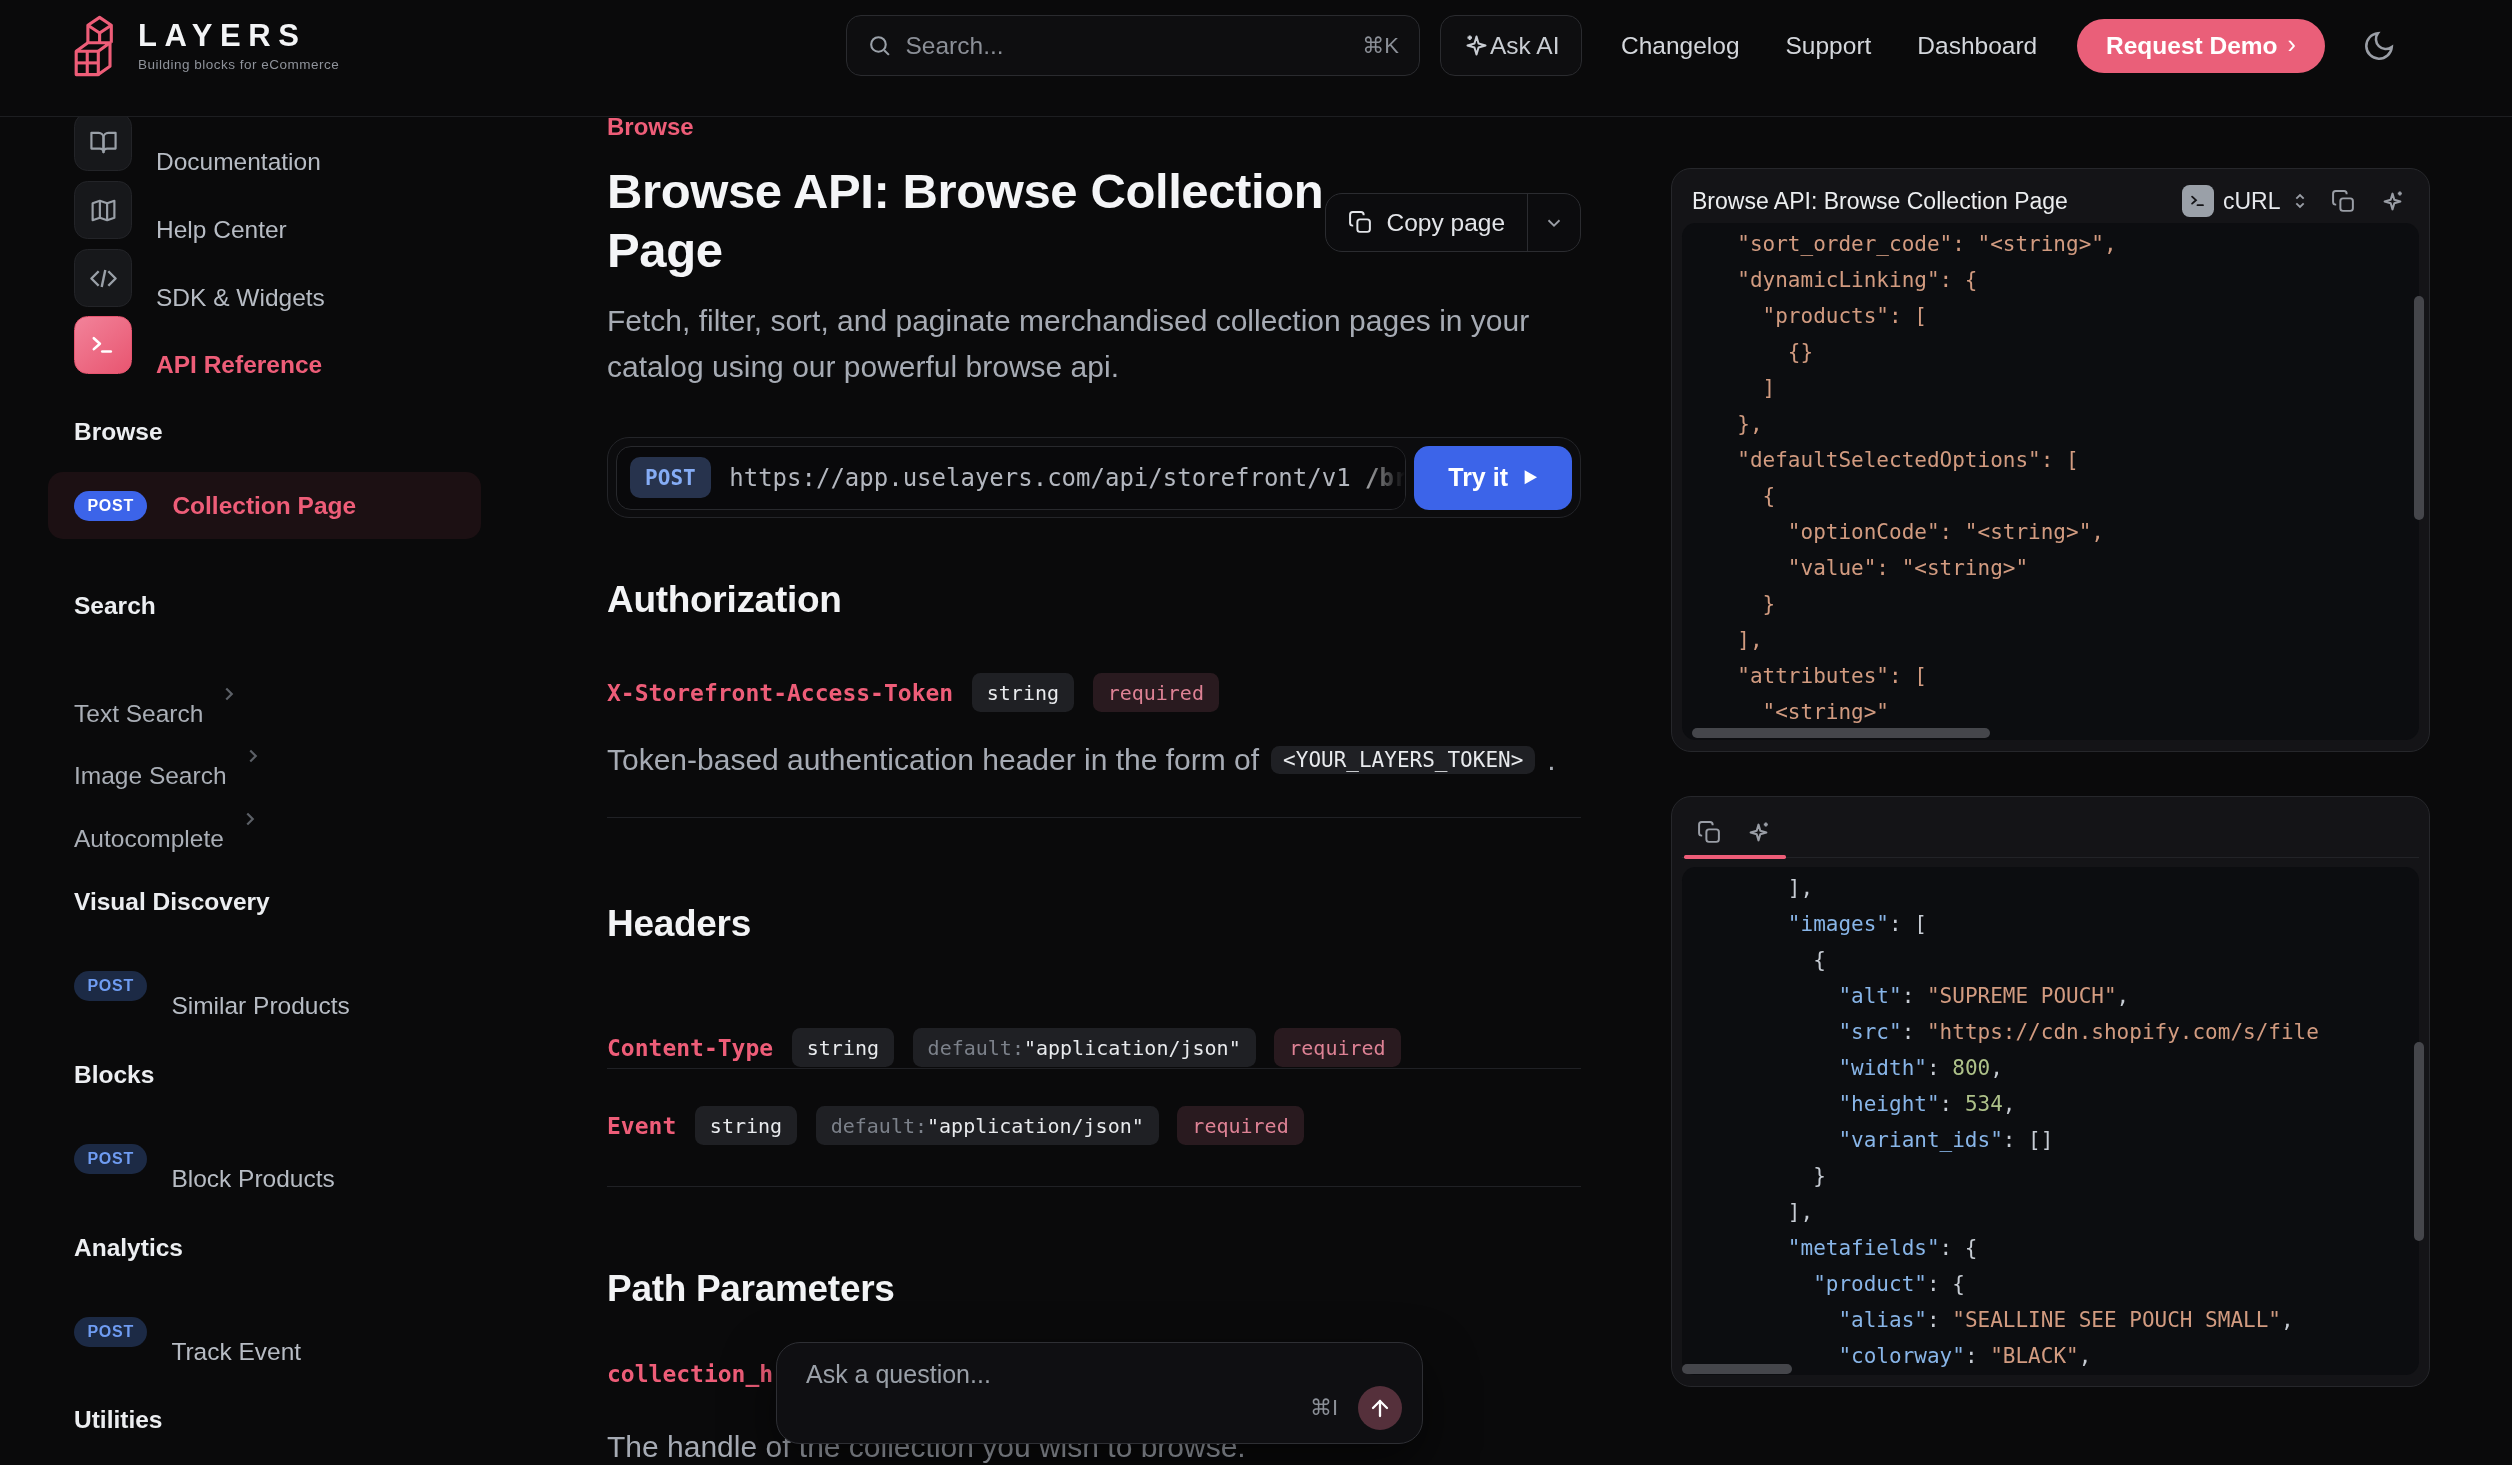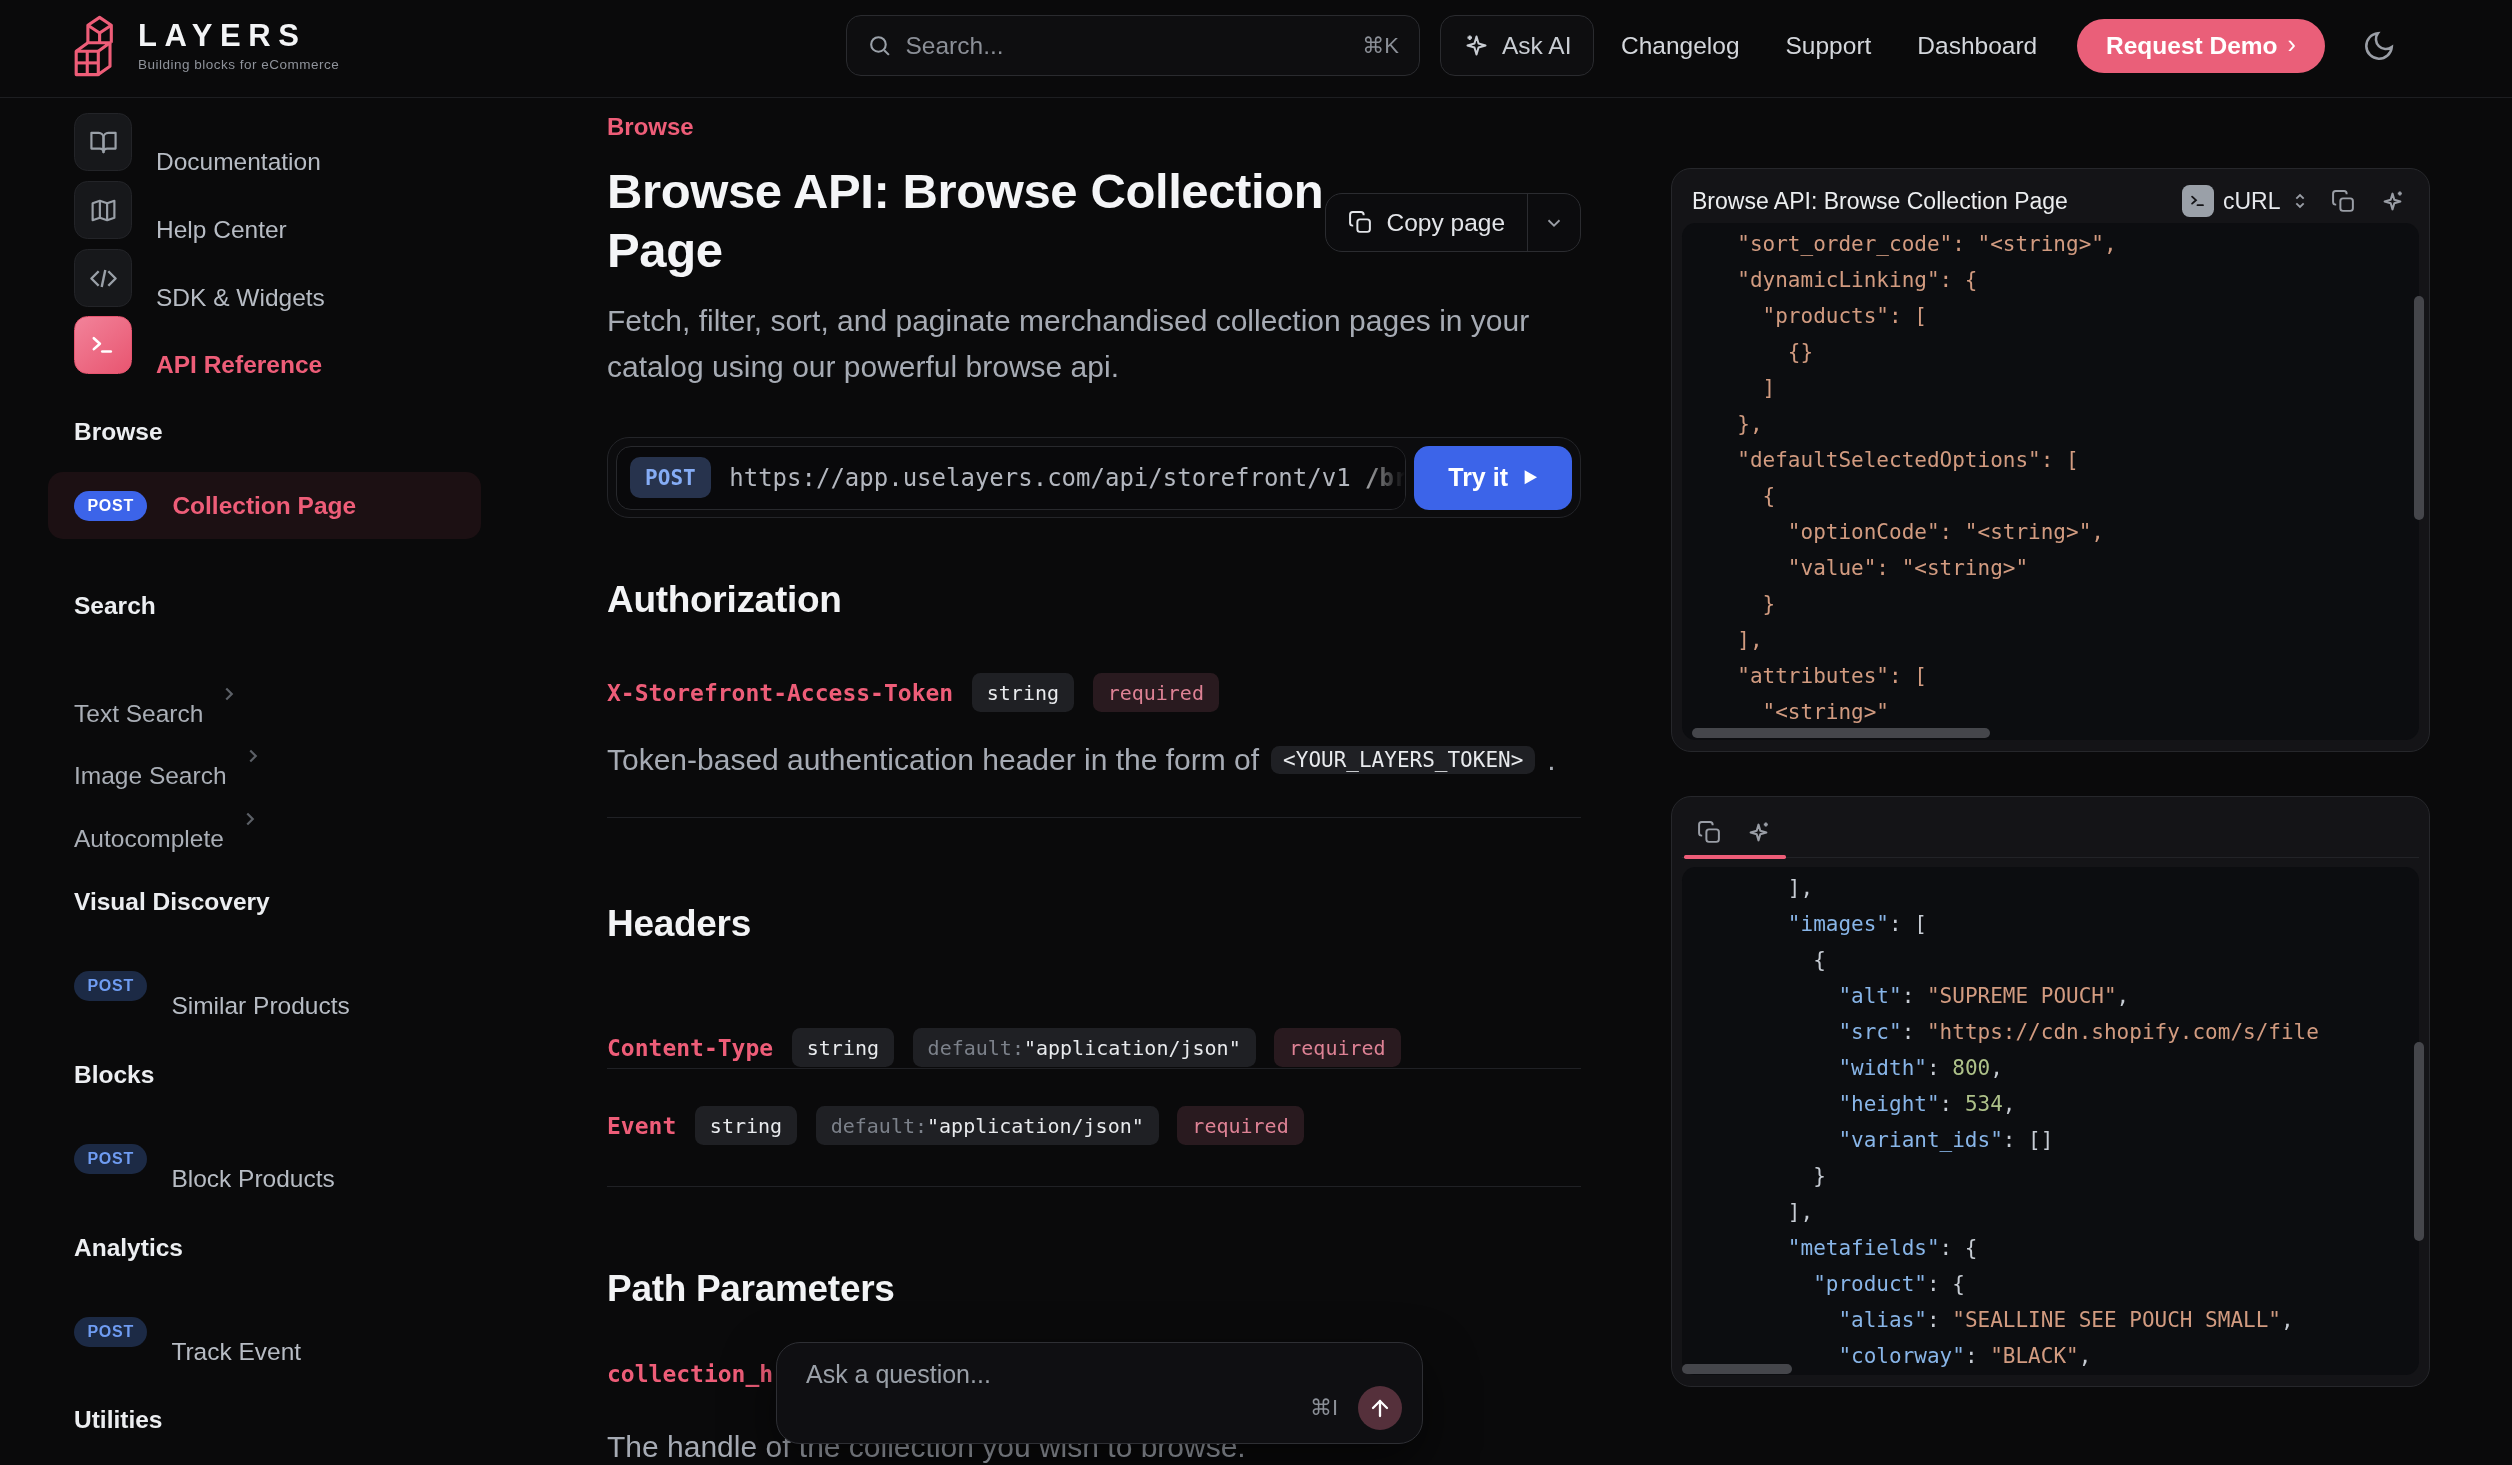--- a/index.html
+++ b/index.html
@@ -2,30 +2,30 @@
 <html style="font-size:13.5px"><head>
 <meta charset="utf-8">
 <style>
   * { margin:0; padding:0; box-sizing:border-box; }
   html,body { width:2512px; height:1465px; overflow:hidden; background:#0a0a0b; }
   body { font-family:"Liberation Sans", sans-serif; color:#e8eaee; }
   #canvas { position:relative; width:2512px; height:1465px; background:#0a0a0b; overflow:hidden; }
   .mono { font-family:"DejaVu Sans Mono", monospace; }
 
   
-  .topbar { position:absolute; left:0; top:0; width:2512px; height:98px; border-bottom:0.8px solid #1d1e21; background:#0a0a0b; z-index:20; }
+  .topbar { position:absolute; left:0; top:0; width:2512px; height:117px; border-bottom:0.8px solid #1d1e21; background:#0a0a0b; z-index:20; }
   .brand { position:absolute; left:71px; top:12px; display:flex; align-items:center; gap:15px; }
   .brand-mark { width:52px; height:68px; }
   .brand-name { font-size:31px; font-weight:700; letter-spacing:7.6px; color:#f3f4f6; line-height:1; }
   .brand-tagline { font-size:13.5px; color:#8f939b; letter-spacing:0.5px; margin-top:6.8px; }
   .searchbar { position:absolute; left:846px; top:15px; width:574px; height:61px; border:0.8px solid #2a2b2f; border-radius:15px; background:#0e0e10; display:flex; align-items:center; padding:0 20px; gap:13.5px; }
   .searchbar input { flex:1; background:transparent; border:none; outline:none; color:#c9cdd3; font-size:24.5px; font-family:"Liberation Sans",sans-serif; }
   .searchbar input::placeholder { color:#8b8f97; }
   .kbd { color:#8b8f97; font-size:22px; }
-  .askai { position:absolute; left:1440px; top:15px; height:61px; border:0.8px solid #2a2b2f; border-radius:15px; background:#0e0e10; display:flex; align-items:center; gap:12px; padding:0 22px; font-size:24.5px; color:#c9cdd3; cursor:pointer; }
+  .askai { position:absolute; left:1440px; top:15px; height:61px; border:0.8px solid #2a2b2f; border-radius:15px; background:#0e0e10; display:flex; align-items:center; padding:0 22px; font-size:24.5px; color:#c9cdd3; cursor:pointer; }
   .nav-links { position:absolute; left:1621px; top:0; height:91px; display:flex; align-items:center; gap:46px; }
   .nav-link { font-size:24.5px; color:#d4d7dc; cursor:pointer; white-space:nowrap; }
   .cta { position:absolute; left:2077px; top:18.6px; height:54px; padding:0 29px; background:#ea5f79; border-radius:27px; display:flex; align-items:center; gap:10px; color:#fff; font-size:24.5px; font-weight:700; cursor:pointer; }
   .cta .chev { font-weight:400; font-size:25px; margin-top:-1.7px; }
   .moon { position:absolute; left:2362px; top:29px; width:34px; height:34px; color:#9a9ea6; cursor:pointer; }
 
   
   .side-item { position:absolute; display:flex; align-items:center; gap:24px; cursor:pointer; }
   .icon-tile { width:58px; height:58px; border-radius:13.5px; background:#17181b; border:0.8px solid #232428; display:flex; align-items:center; justify-content:center; color:#9aa0a8; }
   .icon-tile.pink { background:linear-gradient(140deg,#f2839a,#e85570); border-color:#e85570; color:#ffffff; }

